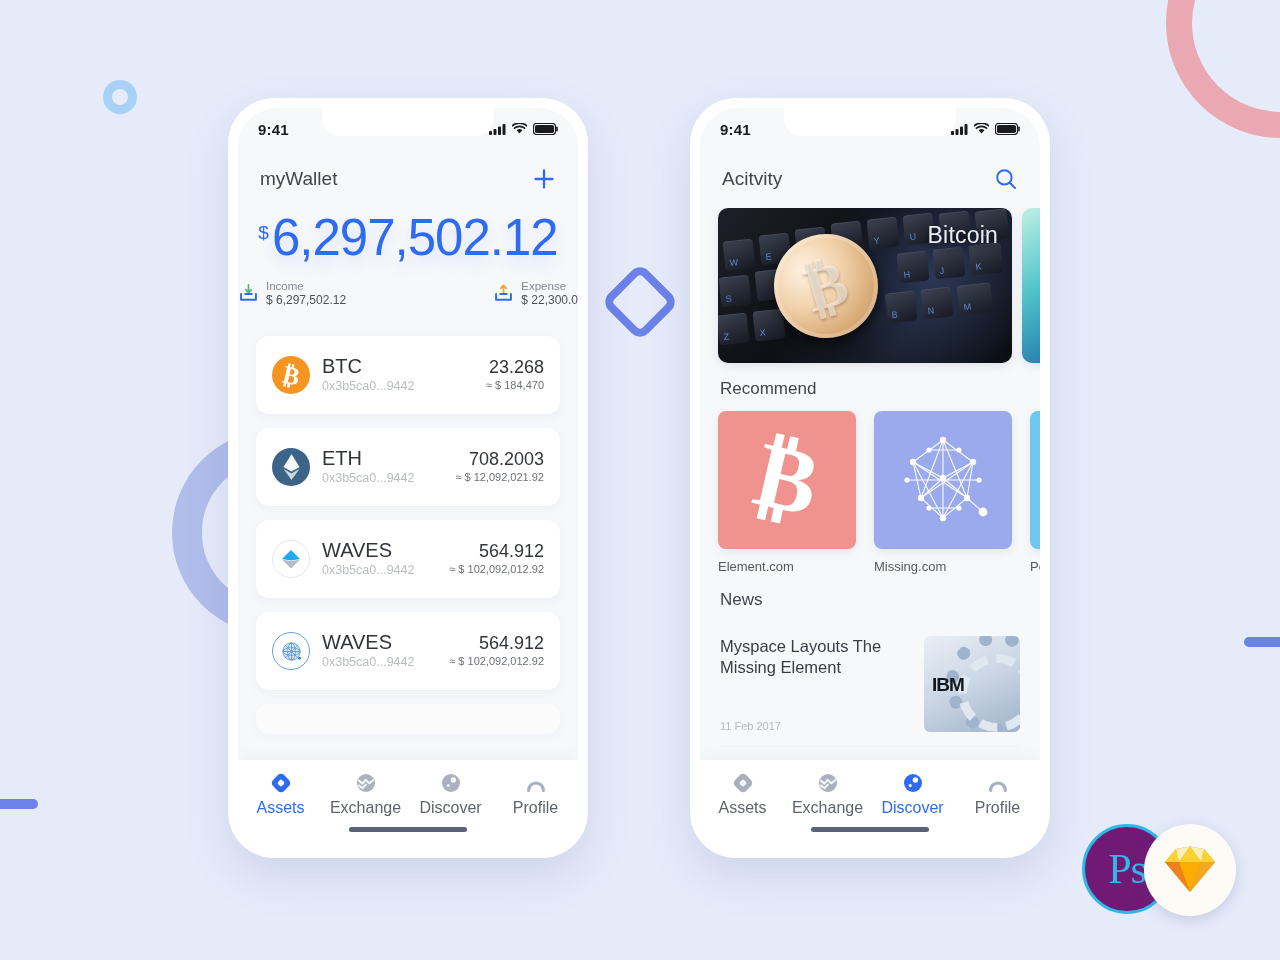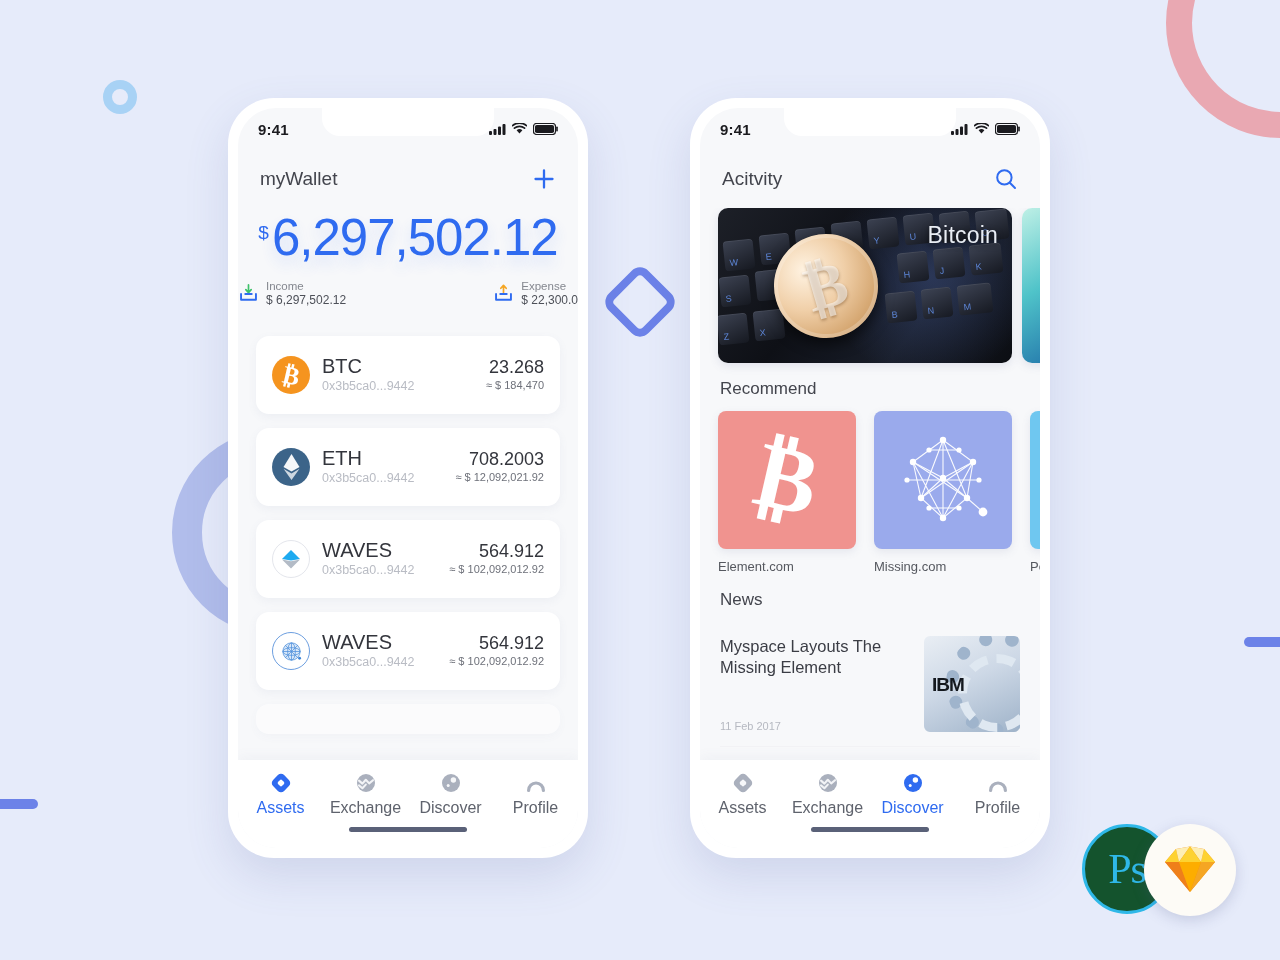--- a/index.html
+++ b/index.html
@@ -36,21 +36,21 @@
     left: 612px; top: 274px; width: 56px; height: 56px;
     border: 8px solid #6c82e8; border-radius: 12px;
     transform: rotate(45deg);
   }
 
   
   #app-badges { position: absolute; left: 1082px; top: 824px; width: 156px; height: 92px; }
   .badge { position: absolute; border-radius: 50%; }
   #ps-badge {
     left: 0; top: 0; width: 90px; height: 90px;
-    background: #14532d; border: 3px solid #2fb8e8;
+    background: #701a75; border: 3px solid #2fb8e8;
     display: flex; align-items: center; justify-content: center;
   }
   #ps-badge .ps-text {
     color: #2fb8e8; font-size: 42px; font-weight: 400;
     font-family: "Liberation Serif", serif; letter-spacing: -1px;
   }
   #sketch-badge {
     left: 62px; top: 0; width: 92px; height: 92px;
     background: #fdfbf6; box-shadow: 0 4px 14px rgba(80,90,140,.22);
     display: flex; align-items: center; justify-content: center;

